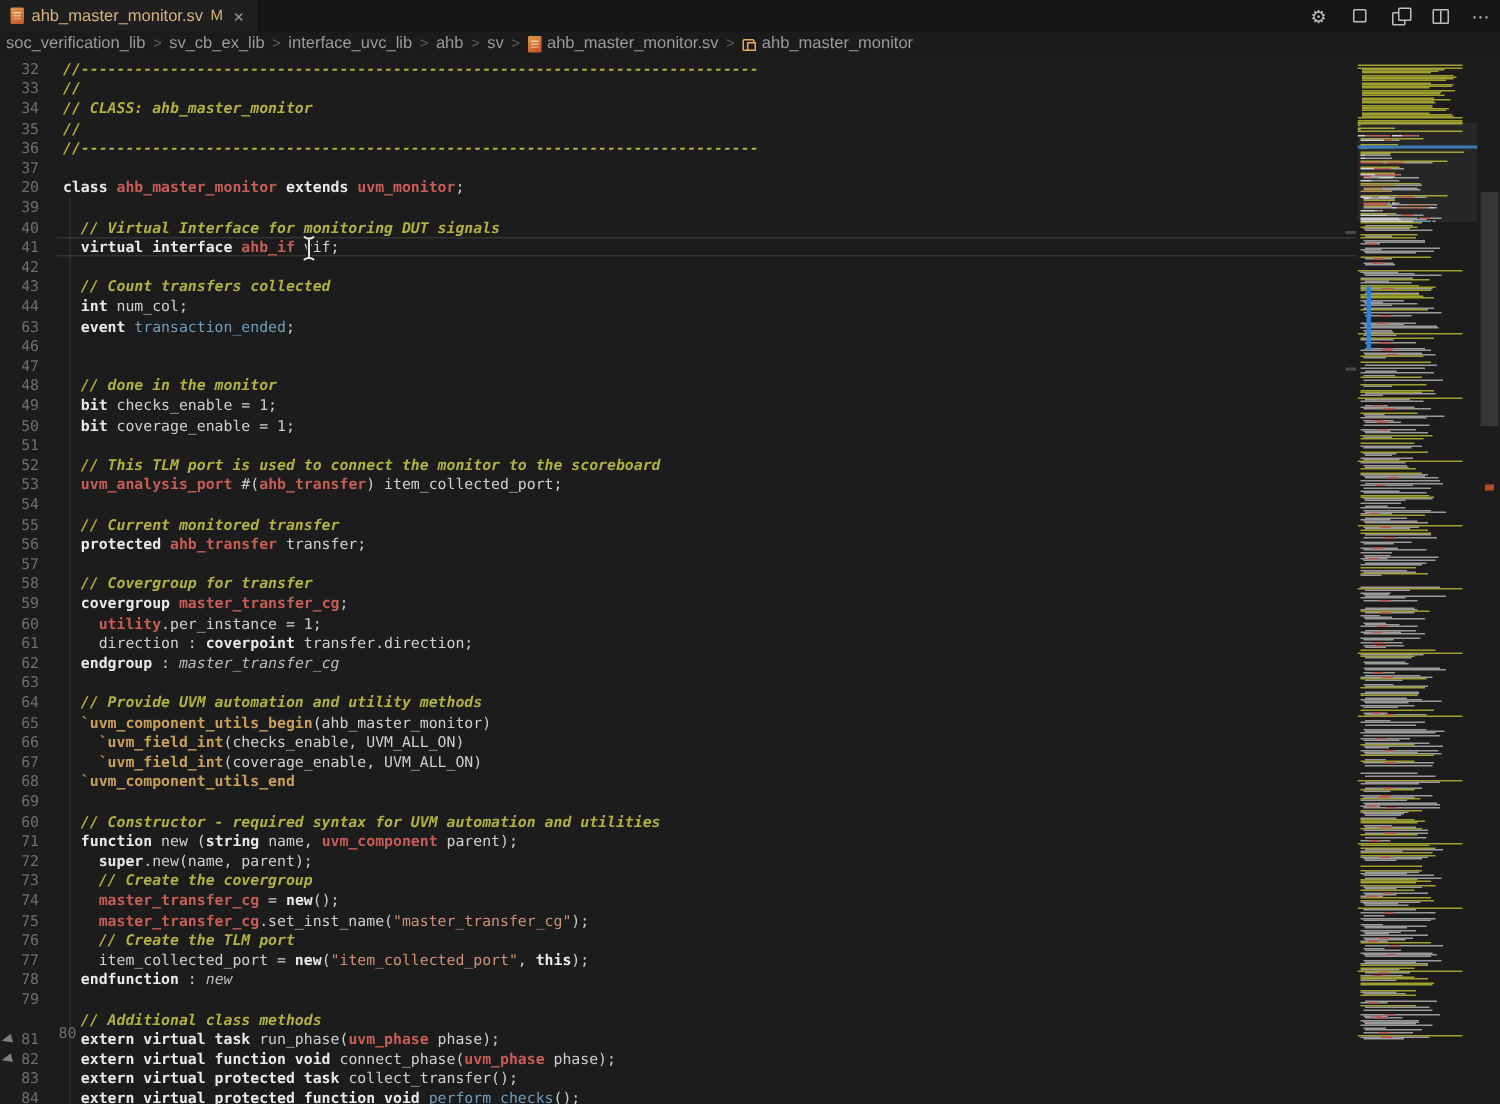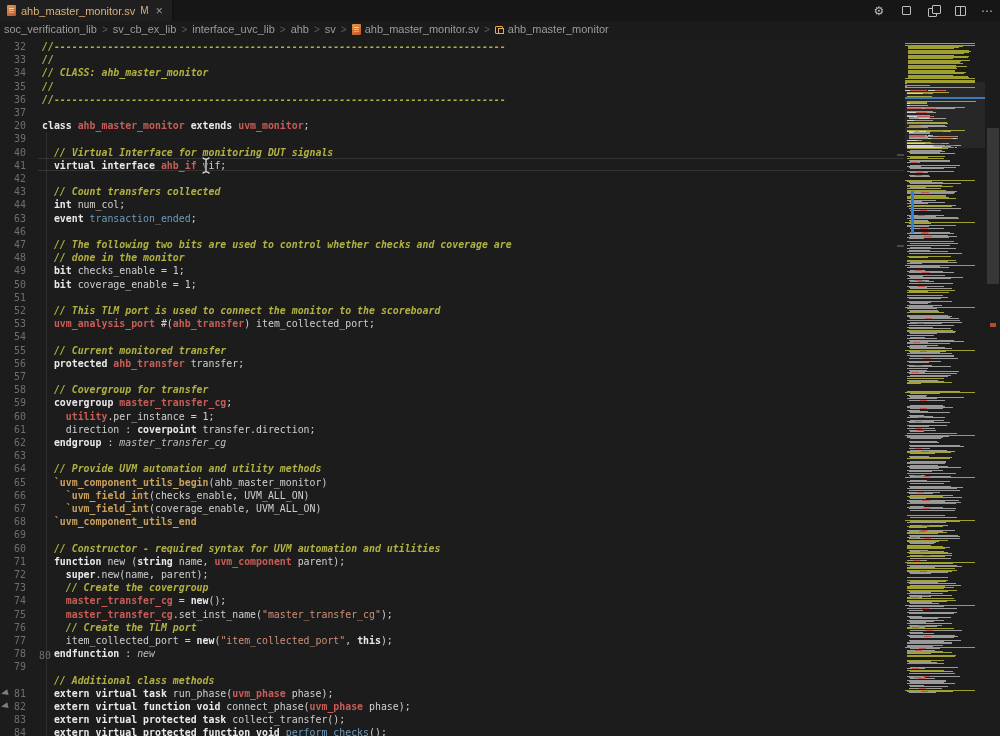--- a/index.html
+++ b/index.html
@@ -175,21 +175,21 @@
         <div class="gutter-num mono" style="top: 504.6px; width: 26px;">60</div>
         <div class="gutter-num mono" style="top: 517.8px; width: 26px;">71</div>
         <div class="gutter-num mono" style="top: 531px; width: 26px;">72</div>
         <div class="gutter-num mono" style="top: 544.2px; width: 26px;">73</div>
         <div class="gutter-num mono" style="top: 557.4px; width: 26px;">74</div>
         <div class="gutter-num mono" style="top: 570.6px; width: 26px;">75</div>
         <div class="gutter-num mono" style="top: 583.8px; width: 26px;">76</div>
         <div class="gutter-num mono" style="top: 597px; width: 26px;">77</div>
         <div class="gutter-num mono" style="top: 610.2px; width: 26px;">78</div>
         <div class="gutter-num mono" style="top: 623.4px; width: 26px;">79</div>
-        <div class="gutter-num mono" style="top: 612px; width: 26px; padding-left: 39px;">80</div>
+        <div class="gutter-num mono" style="top: 646px; width: 26px; padding-left: 39px;">80</div>
         <div class="gutter-num mono" style="top: 649.8px; width: 26px;">81</div>
         <div class="gutter-num mono" style="top: 663px; width: 26px;">82</div>
         <div class="gutter-num mono" style="top: 676.2px; width: 26px;">83</div>
         <div class="gutter-num mono" style="top: 689.4px; width: 26px;">84</div>
         <div class="gutter-arrow" style="top: 652.8px;"></div>
         <div class="gutter-arrow" style="top: 666px;"></div>
       </div>
     <div id="code-layer">
         <div class="code-line mono" style="top: 3px; left: 42px;"><span class="tk-c">//----------------------------------------------------------------------------</span></div>
         <div class="code-line mono" style="top: 16.2px; left: 42px;"><span class="tk-c">//</span></div>
@@ -199,21 +199,21 @@
         <div class="code-line mono" style="top: 69px; left: 42px;"></div>
         <div class="code-line mono" style="top: 82.2px; left: 42px;"><span class="tk-k">class </span><span class="tk-t">ahb_master_monitor</span><span class="tk-i"> </span><span class="tk-k">extends </span><span class="tk-t">uvm_monitor</span><span class="tk-i">;</span></div>
         <div class="code-line mono" style="top: 95.4px; left: 42px;"></div>
         <div class="code-line mono" style="top: 108.6px; left: 42px;"><span class="tk-i">  </span><span class="tk-c">// Virtual Interface for monitoring DUT signals</span></div>
         <div class="code-line mono" style="top: 121.8px; left: 42px;"><span class="tk-i">  </span><span class="tk-k">virtual interface </span><span class="tk-t">ahb_if</span><span class="tk-i"> vif;</span></div>
         <div class="code-line mono" style="top: 135px; left: 42px;"></div>
         <div class="code-line mono" style="top: 148.2px; left: 42px;"><span class="tk-i">  </span><span class="tk-c">// Count transfers collected</span></div>
         <div class="code-line mono" style="top: 161.4px; left: 42px;"><span class="tk-i">  </span><span class="tk-k">int </span><span class="tk-i">num_col;</span></div>
         <div class="code-line mono" style="top: 174.6px; left: 42px;"><span class="tk-i">  </span><span class="tk-k">event </span><span class="tk-b">transaction_ended</span><span class="tk-i">;</span></div>
         <div class="code-line mono" style="top: 187.8px; left: 42px;"></div>
-        <div class="code-line mono" style="top: 201px; left: 42px;"><span class="tk-i">  </span><span class="tk-c">// The following two bits are used to control whether checks and coverage are</span></div>
+        <div class="code-line mono" style="top: 201px; left: 42px;"><span class="tk-i">  </span></div>
         <div class="code-line mono" style="top: 214.2px; left: 42px;"><span class="tk-i">  </span><span class="tk-c">// done in the monitor</span></div>
         <div class="code-line mono" style="top: 227.4px; left: 42px;"><span class="tk-i">  </span><span class="tk-k">bit </span><span class="tk-i">checks_enable = 1;</span></div>
         <div class="code-line mono" style="top: 240.6px; left: 42px;"><span class="tk-i">  </span><span class="tk-k">bit </span><span class="tk-i">coverage_enable = 1;</span></div>
         <div class="code-line mono" style="top: 253.8px; left: 42px;"></div>
         <div class="code-line mono" style="top: 267px; left: 42px;"><span class="tk-i">  </span><span class="tk-c">// This TLM port is used to connect the monitor to the scoreboard</span></div>
         <div class="code-line mono" style="top: 280.2px; left: 42px;"><span class="tk-i">  </span><span class="tk-t">uvm_analysis_port</span><span class="tk-i"> #(</span><span class="tk-t">ahb_transfer</span><span class="tk-i">) item_collected_port;</span></div>
         <div class="code-line mono" style="top: 293.4px; left: 42px;"></div>
         <div class="code-line mono" style="top: 306.6px; left: 42px;"><span class="tk-i">  </span><span class="tk-c">// Current monitored transfer</span></div>
         <div class="code-line mono" style="top: 319.8px; left: 42px;"><span class="tk-i">  </span><span class="tk-k">protected </span><span class="tk-t">ahb_transfer</span><span class="tk-i"> transfer;</span></div>
         <div class="code-line mono" style="top: 333px; left: 42px;"></div>

